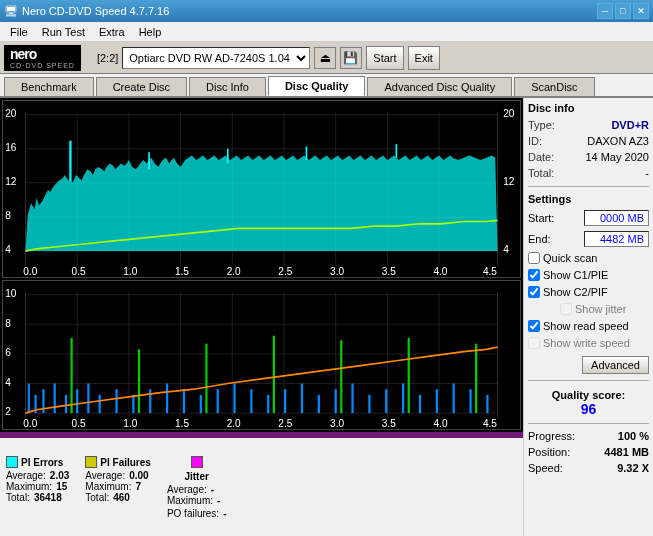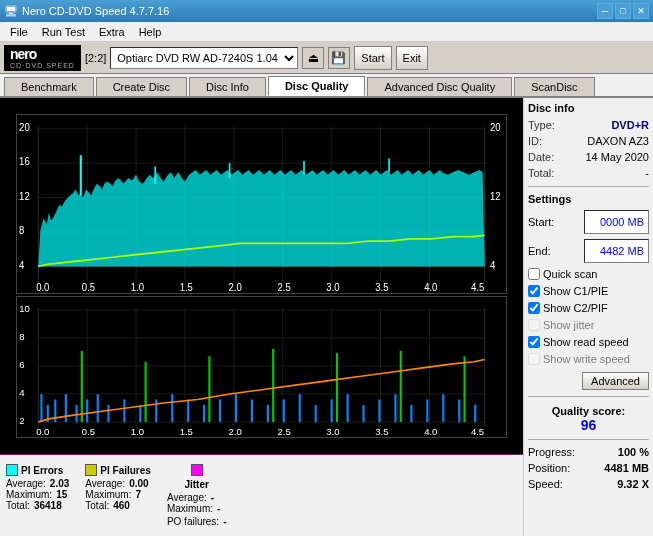--- a/index.html
+++ b/index.html
@@ -10,21 +10,21 @@
     .title-bar-left { display: flex; align-items: center; gap: 4px; }
     .title-bar-controls { display: flex; gap: 2px; }
     .title-btn { width: 16px; height: 16px; background: #4a9fd4; border: 1px solid #5ab0e0; color: white; font-size: 9px; cursor: pointer; display: flex; align-items: center; justify-content: center; }
     
     
     .menu-bar { background: #f0f0f0; border-bottom: 1px solid #ccc; height: 20px; display: flex; align-items: center; padding: 0 4px; gap: 2px; }
     .menu-item { padding: 2px 6px; font-size: 11px; cursor: pointer; }
     
     
     .toolbar { background: #d4d0c8; border-bottom: 1px solid #808080; height: 32px; display: flex; align-items: center; padding: 2px 4px; gap: 4px; }
-    .logo-area { background: black; padding: 2px 6px; height: 26px; display: flex; align-items: center; margin-right: 0; }
+    .logo-area { background: black; padding: 2px 6px; height: 26px; display: flex; align-items: center; margin-right: 12px; }
     .logo-text { color: white; font-size: 14px; font-weight: bold; letter-spacing: -1px; }
     .logo-sub { color: #aaa; font-size: 7px; display: block; text-align: center; letter-spacing: 1px; }
     .drive-select { height: 22px; font-size: 11px; border: 1px inset #808080; background: white; padding: 0 2px; min-width: 180px; }
     .toolbar-btn { height: 24px; padding: 0 6px; font-size: 11px; background: linear-gradient(to bottom, #ffffff, #d4d0c8); border: 1px solid #808080; cursor: pointer; }
     .toolbar-icon { width: 22px; height: 22px; border: 1px solid #808080; background: #d4d0c8; cursor: pointer; display: flex; align-items: center; justify-content: center; font-size: 12px; }
     
     
     .tabs { background: #f0f0f0; border-bottom: 2px solid #808080; height: 24px; display: flex; align-items: flex-end; padding: 0 4px; gap: 2px; }
     .tab { padding: 3px 16px; font-size: 11px; cursor: pointer; border: 1px solid #808080; border-bottom: none; background: #d4d0c8; }
     .tab.active { background: white; border-bottom: 1px solid white; font-weight: bold; }
@@ -39,21 +39,21 @@
     .info-row { display: flex; justify-content: space-between; font-size: 11px; margin-bottom: 1px; }
     .info-label { color: #333; }
     .info-value { color: #000; font-weight: normal; }
     
     .divider { border-top: 1px solid #aaa; margin: 3px 0; }
     
     .settings-row { display: flex; align-items: center; gap: 2px; margin-bottom: 2px; }
     .settings-select { height: 20px; font-size: 11px; border: 1px inset #808080; background: white; width: 70px; }
     
     .input-row { display: flex; align-items: center; justify-content: space-between; margin-bottom: 2px; font-size: 11px; }
-    .mb-input { width: 65px; height: 24px; border: 1px inset #808080; background: white; font-size: 11px; padding: 0 4px; text-align: right; color: blue; }
+    .mb-input { width: 65px; height: 16px; border: 1px inset #808080; background: white; font-size: 11px; padding: 0 4px; text-align: right; color: blue; }
     
     .checkbox-row { display: flex; align-items: center; gap: 3px; font-size: 11px; margin-bottom: 2px; }
     .checkbox-row input { width: 12px; height: 12px; }
     
     .advanced-btn { background: linear-gradient(to bottom, #ffffff, #d4d0c8); border: 1px solid #808080; padding: 2px 8px; font-size: 11px; cursor: pointer; align-self: flex-end; margin-top: 2px; }
     
     .quality-row { display: flex; align-items: center; justify-content: space-between; font-size: 11px; font-weight: bold; margin-top: 2px; flex-direction: column; }
     .quality-value { color: blue; font-size: 14px; font-weight: bold; }
     .progress-row { display: flex; justify-content: space-between; margin-bottom: 1px; }
     
@@ -107,21 +107,21 @@
   <div class="tab">Create Disc</div>
   <div class="tab">Disc Info</div>
   <div class="tab active">Disc Quality</div>
   <div class="tab">Advanced Disc Quality</div>
   <div class="tab">ScanDisc</div>
 </div>
 
 <div class="main">
 
   <div class="chart-wrap">
-    <div style="flex:1; display:flex; flex-direction:column; background:black; padding:16px;">
+    <div style="flex:1; display:flex; flex-direction:column; background:black; padding:2px;">
 
       <div style="flex:1.4; position:relative; background:black; border:1px solid #444;">
         <svg width="100%" height="100%" viewBox="0 0 460 155" preserveAspectRatio="none">
 
           <text x="2" y="14" class="chart-label">20</text>
           <text x="2" y="44" class="chart-label">16</text>
           <text x="2" y="74" class="chart-label">12</text>
           <text x="2" y="104" class="chart-label">8</text>
           <text x="2" y="134" class="chart-label">4</text>
 
@@ -245,21 +245,21 @@
           <rect x="240" y="48" width="2" height="68" fill="#00cc00"></rect>
           <rect x="300" y="52" width="2" height="64" fill="#00cc00"></rect>
           <rect x="360" y="50" width="2" height="66" fill="#00cc00"></rect>
           <rect x="420" y="55" width="2" height="61" fill="#00cc00"></rect>
 
           <polyline points="20,116 30,113 50,110 80,106 110,102 140,98 170,95 200,90 230,86 260,82 290,78 320,74 350,70 380,66 410,62 430,60 440,58" fill="none" stroke="#ff8800" stroke-width="1.5"></polyline>
         </svg>
       </div>
     </div>
 
-    <div style="background:#f0f0f0; border-top:1px solid #701a75; padding:9px 6px; display:flex; gap:16px; flex-shrink:0;">
+    <div style="background:#f0f0f0; border-top:6px solid #701a75; padding:18px 6px; display:flex; gap:16px; flex-shrink:0;">
       <div>
         <div style="display:flex; align-items:center; gap:3px; font-weight:bold; font-size:10px; margin-bottom:2px;">
           <div style="width:12px; height:12px; background:cyan; border:1px solid #555;"></div>
           <span>PI Errors</span>
         </div>
         <div style="font-size:10px; display:flex; gap:4px;">
           <span>Average:</span>
           <span style="font-weight:bold;">2.03</span>
         </div>
         <div style="font-size:10px; display:flex; gap:4px;">
@@ -350,21 +350,21 @@
       <span>Quick scan</span>
     </div>
     <div class="checkbox-row">
       <input type="checkbox" checked="" style="">
       <span>Show C1/PIE</span>
     </div>
     <div class="checkbox-row">
       <input type="checkbox" checked="" style="">
       <span>Show C2/PIF</span>
     </div>
-    <div class="checkbox-row" style="opacity:0.5;">
+    <div class="checkbox-row" style="opacity:0.5;margin-left:32px;">
       <input type="checkbox" disabled="" style="">
       <span>Show jitter</span>
     </div>
     <div class="checkbox-row">
       <input type="checkbox" checked="" style="">
       <span>Show read speed</span>
     </div>
     <div class="checkbox-row" style="opacity:0.5;">
       <input type="checkbox" disabled="" style="">
       <span>Show write speed</span>

